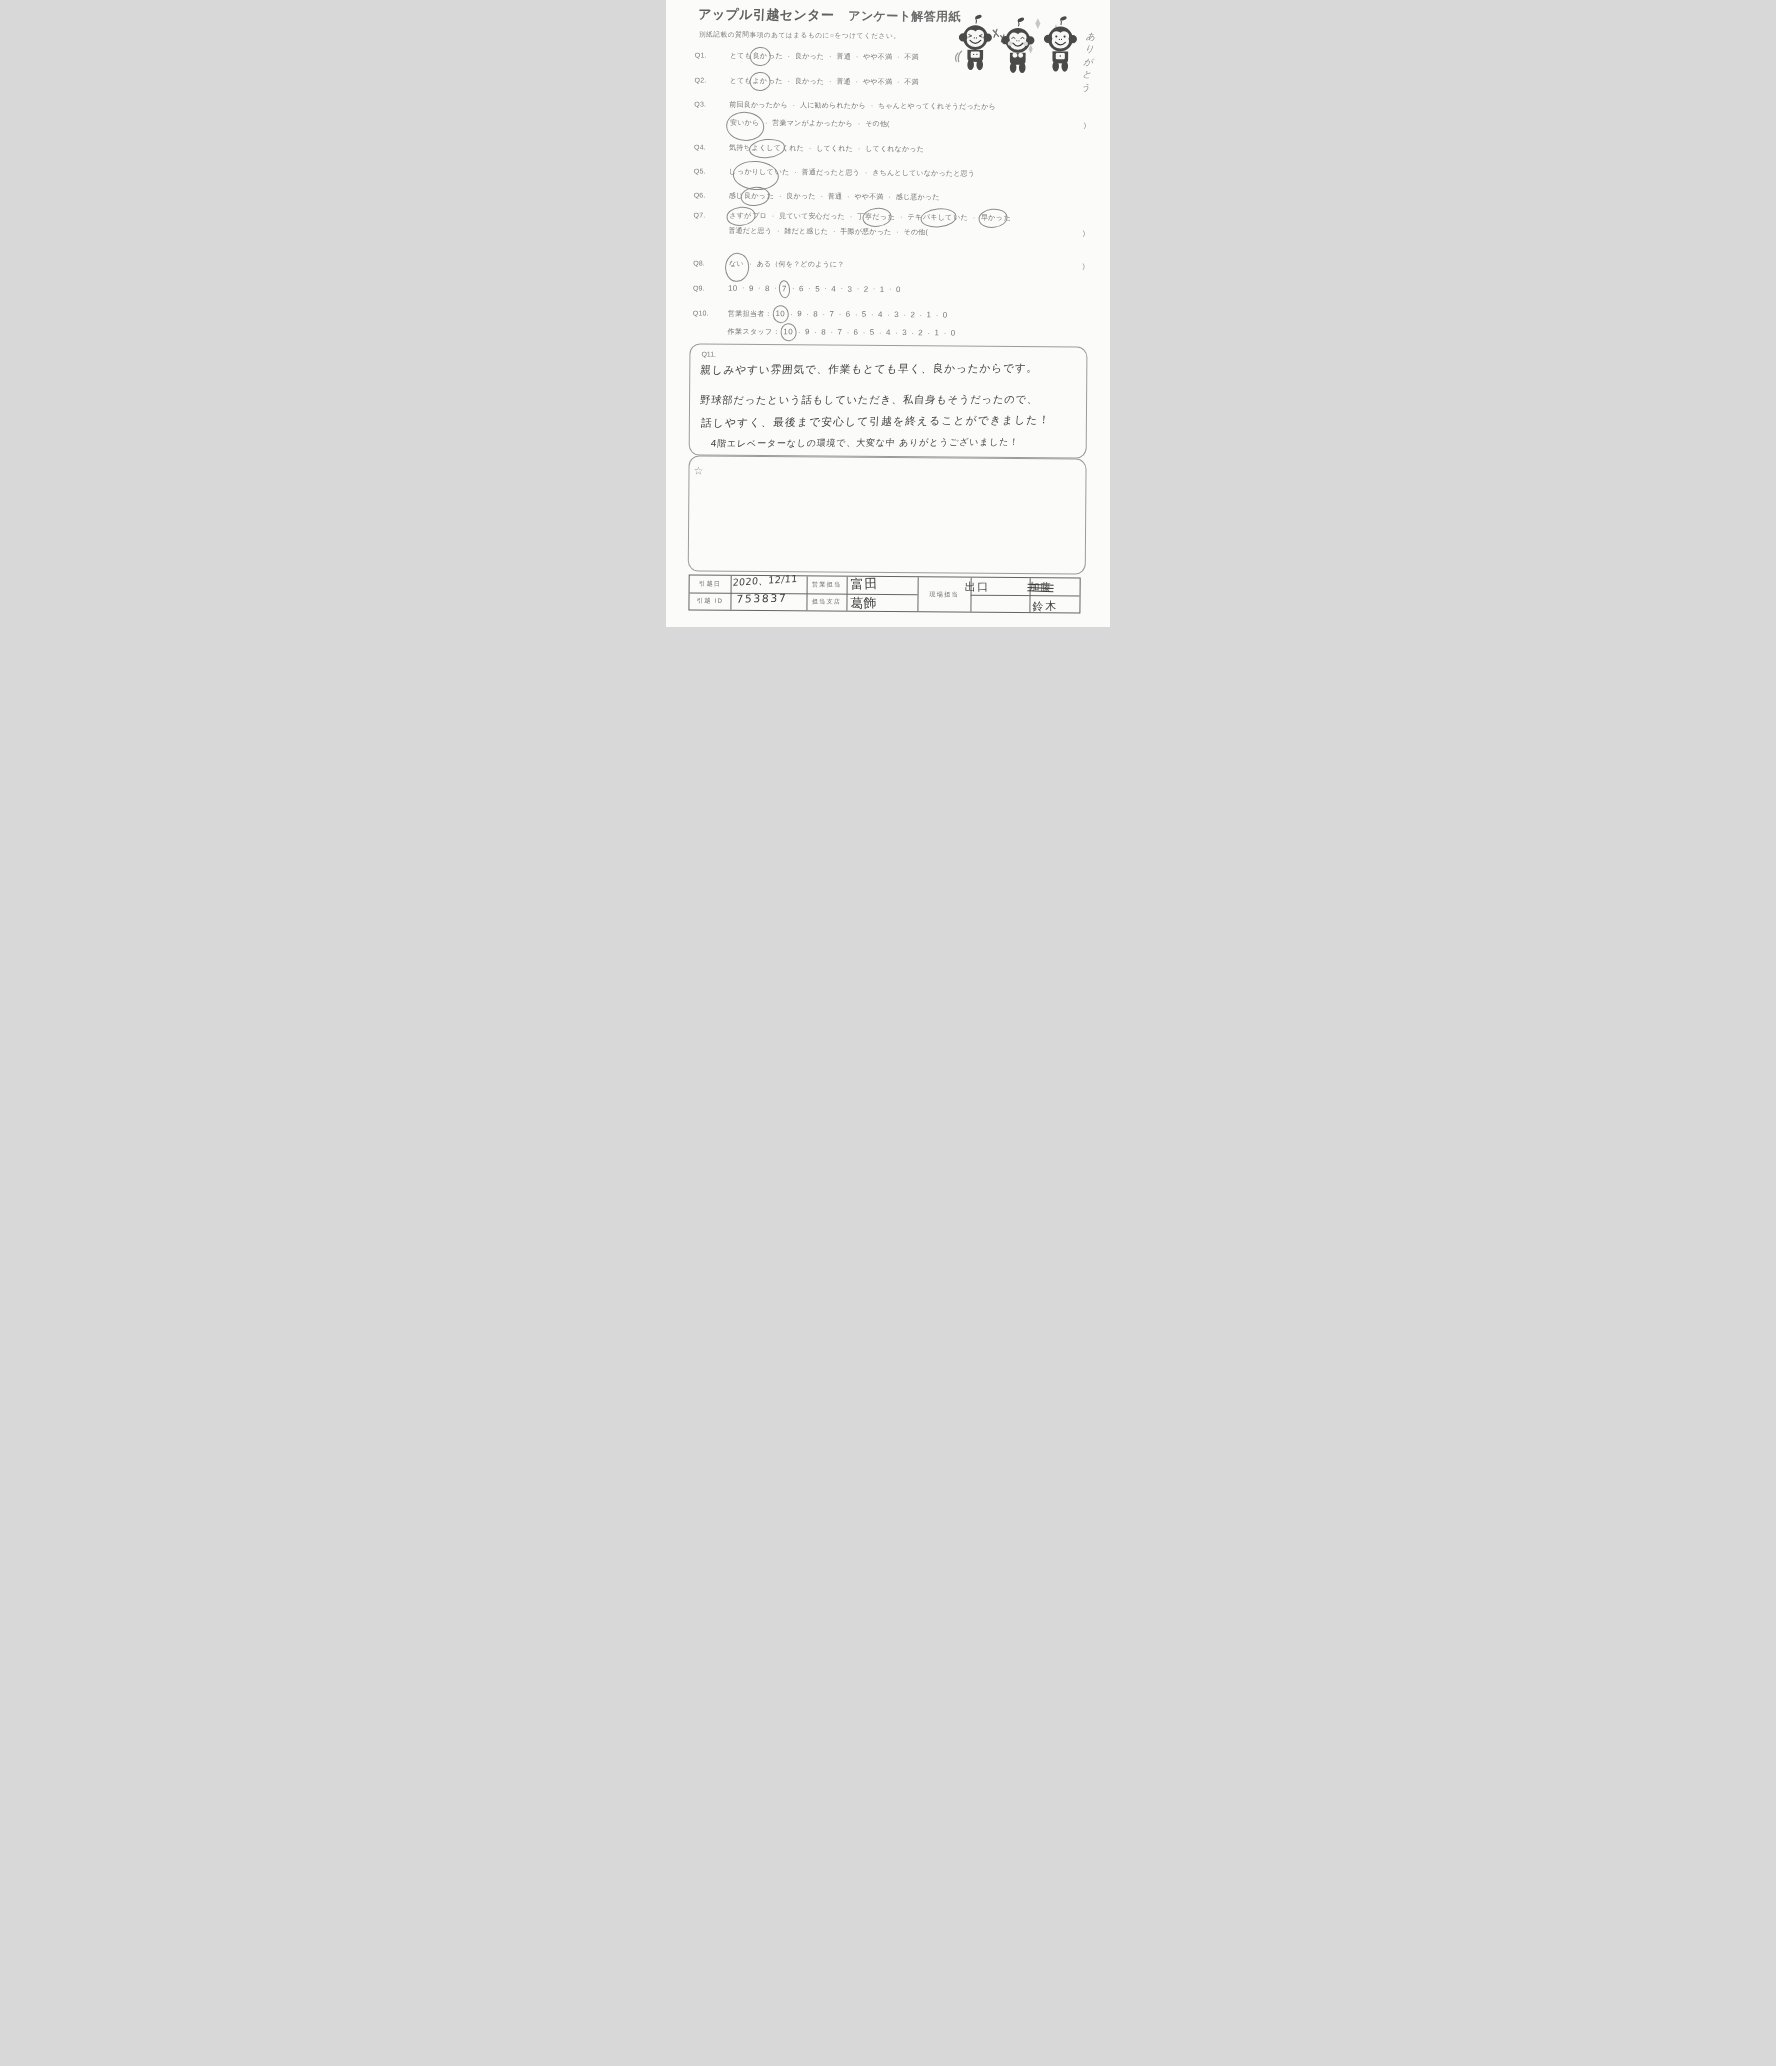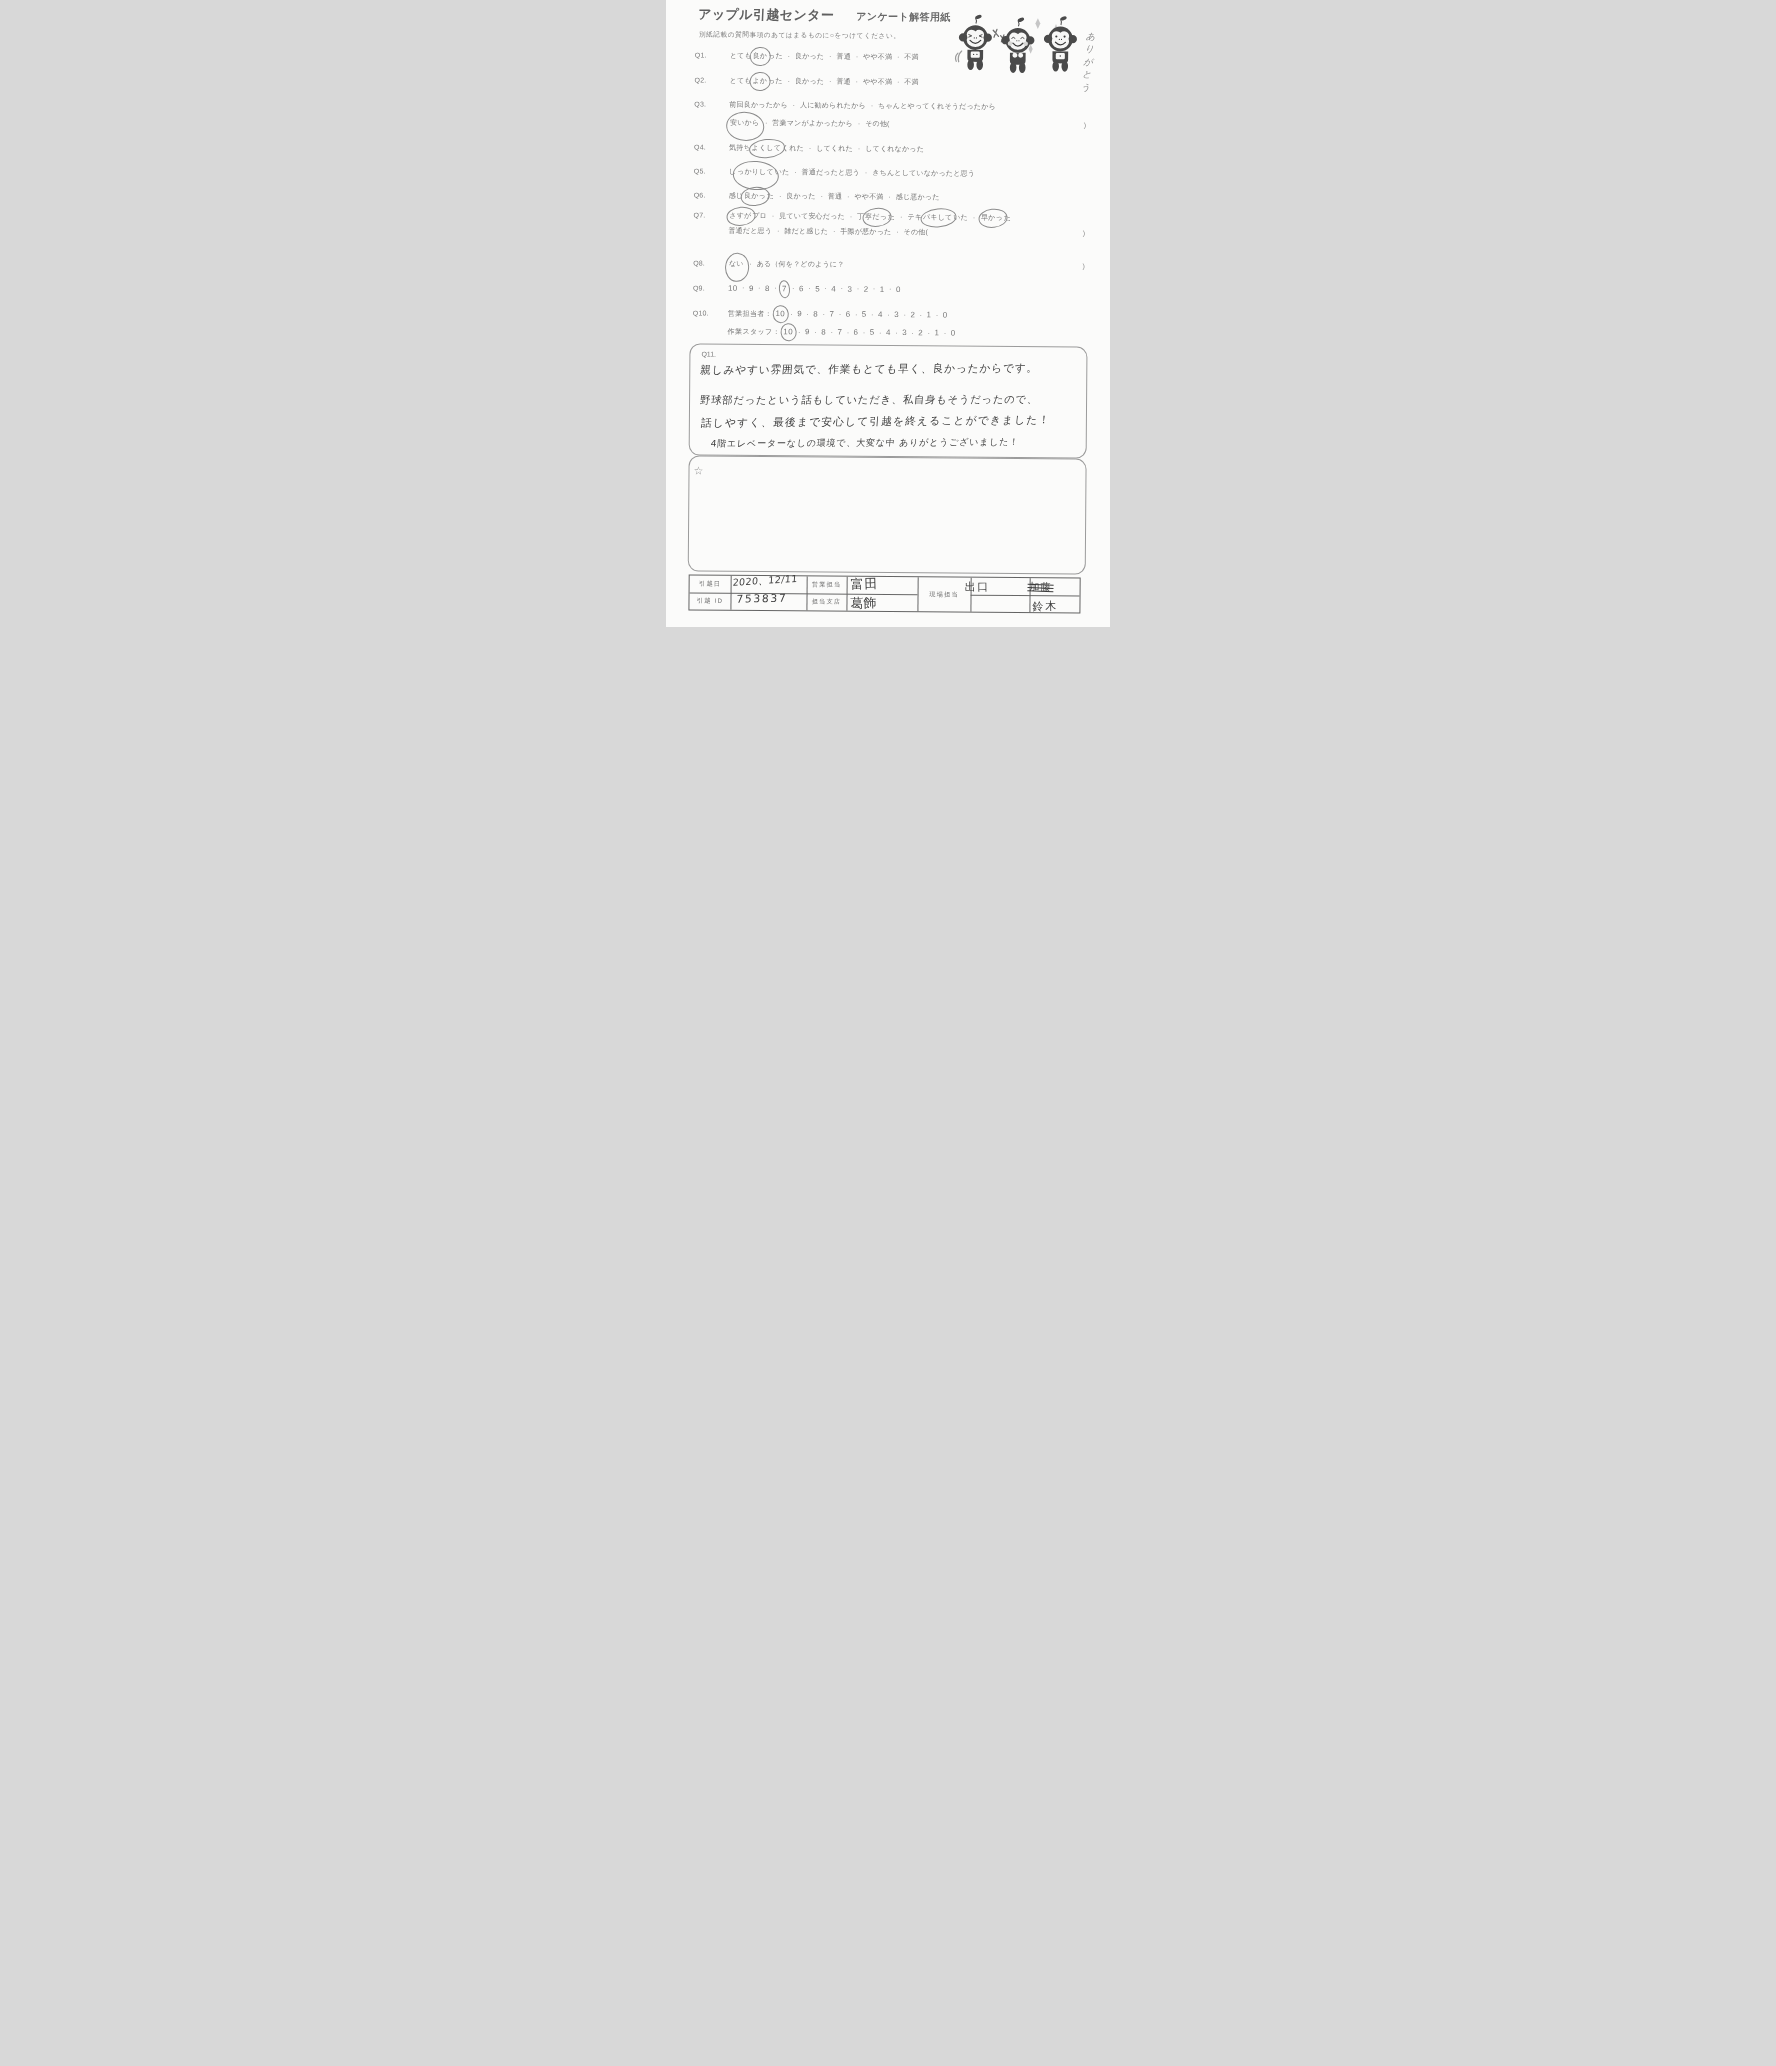--- a/index.html
+++ b/index.html
@@ -3,21 +3,21 @@
 <meta charset="utf-8">
 <style>
   html,body{margin:0;padding:0;background:#d8d8d8;}
   .page{position:relative;width:444px;height:627px;margin:0 auto;background:#fbfbfa;overflow:hidden;
         font-family:"Liberation Sans","DejaVu Sans",sans-serif;}
   .tilt{position:absolute;inset:0;transform:rotate(0.45deg);transform-origin:50% 45%;}
 
   
   .titlebar{position:absolute;left:30px;top:7.4px;display:flex;align-items:baseline;white-space:nowrap;}
   .brand{font-size:13px;font-weight:700;color:#5f5f5f;letter-spacing:0.4px;transform:skewX(-2deg);}
-  .formtitle{font-size:10px;font-weight:700;color:#6a6a6a;margin-left:22px;letter-spacing:0.4px;}
+  .formtitle{font-size:12px;font-weight:700;color:#6a6a6a;margin-left:14px;letter-spacing:0.4px;}
   .instruction{position:absolute;left:31px;top:32px;font-size:6.6px;color:#7a7a7a;letter-spacing:0.6px;white-space:nowrap;}
 
   
   .monkeys{position:absolute;left:286px;top:12.4px;width:128px;height:60px;}
   .thanks{position:absolute;left:414px;top:24px;height:58px;writing-mode:vertical-rl;
           font-size:9px;color:#8b8b8b;letter-spacing:2.5px;font-style:italic;transform:rotate(5deg);white-space:nowrap;}
 
   
   .qline{position:absolute;left:27px;width:392px;display:flex;align-items:baseline;
          font-size:7px;color:#767676;letter-spacing:0.2px;white-space:nowrap;}

